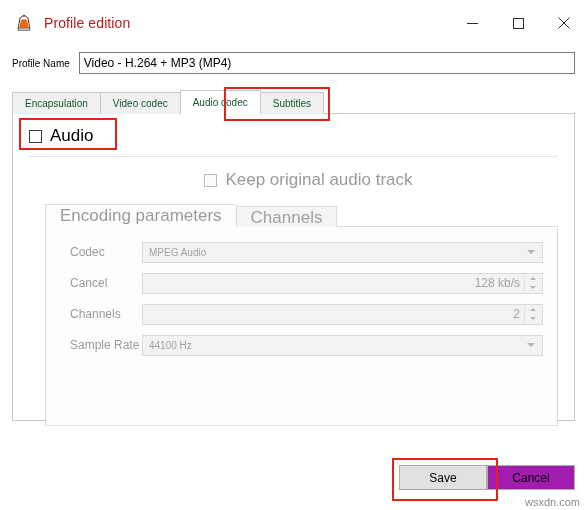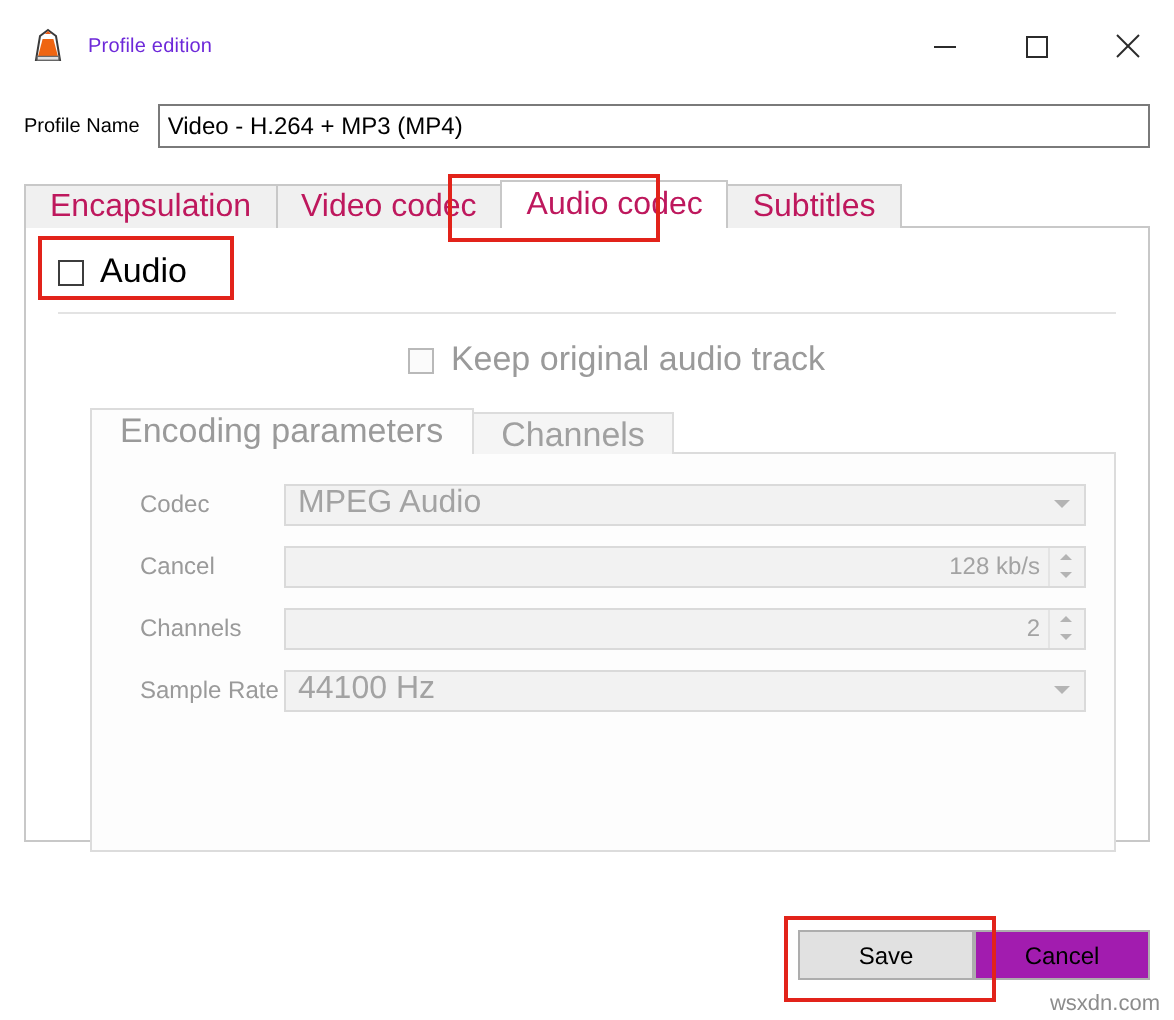--- a/index.html
+++ b/index.html
@@ -32,22 +32,22 @@
   }
   .vlc-icon {
     width: 20px;
     height: 20px;
     margin-left: 14px;
     margin-right: 10px;
     position: relative;
   }
   .vlc-icon svg { display: block; }
   .title-text {
-    font-size: 10px;
-    color: #6d28d9;
+    font-size: 14px;
+    color: #b91c1c;
     letter-spacing: 0.1px;
   }
   .win-controls {
     position: absolute;
     right: 0;
     top: 0;
     display: flex;
     height: 46px;
   }
   .win-btn {
@@ -98,22 +98,22 @@
     position: relative;
     z-index: 2;
   }
   .tab {
     height: 22px;
     line-height: 22px;
     padding: 0 12px;
     border: 1px solid #c8c8c8;
     border-bottom: none;
     background: #f0f0f0;
-    font-size: 16px;
-    color: #be185d;
+    font-size: 10px;
+    color: #14532d;
     margin-right: -1px;
     box-sizing: border-box;
     position: relative;
   }
   .tab.active {
     background: #ffffff;
     height: 24px;
     line-height: 23px;
     border-color: #c8c8c8;
     z-index: 3;
@@ -229,21 +229,21 @@
     flex: 1;
     height: 21px;
     border: 1px solid #dadada;
     background: #f2f2f2;
     position: relative;
     display: flex;
     align-items: center;
     box-sizing: border-box;
   }
   .combo .val {
-    font-size: 16px;
+    font-size: 10px;
     color: #a3a3a3;
     padding-left: 6px;
   }
   .combo .arrow {
     position: absolute;
     right: 7px;
     top: 50%;
     transform: translateY(-50%);
     width: 0;
     height: 0;

